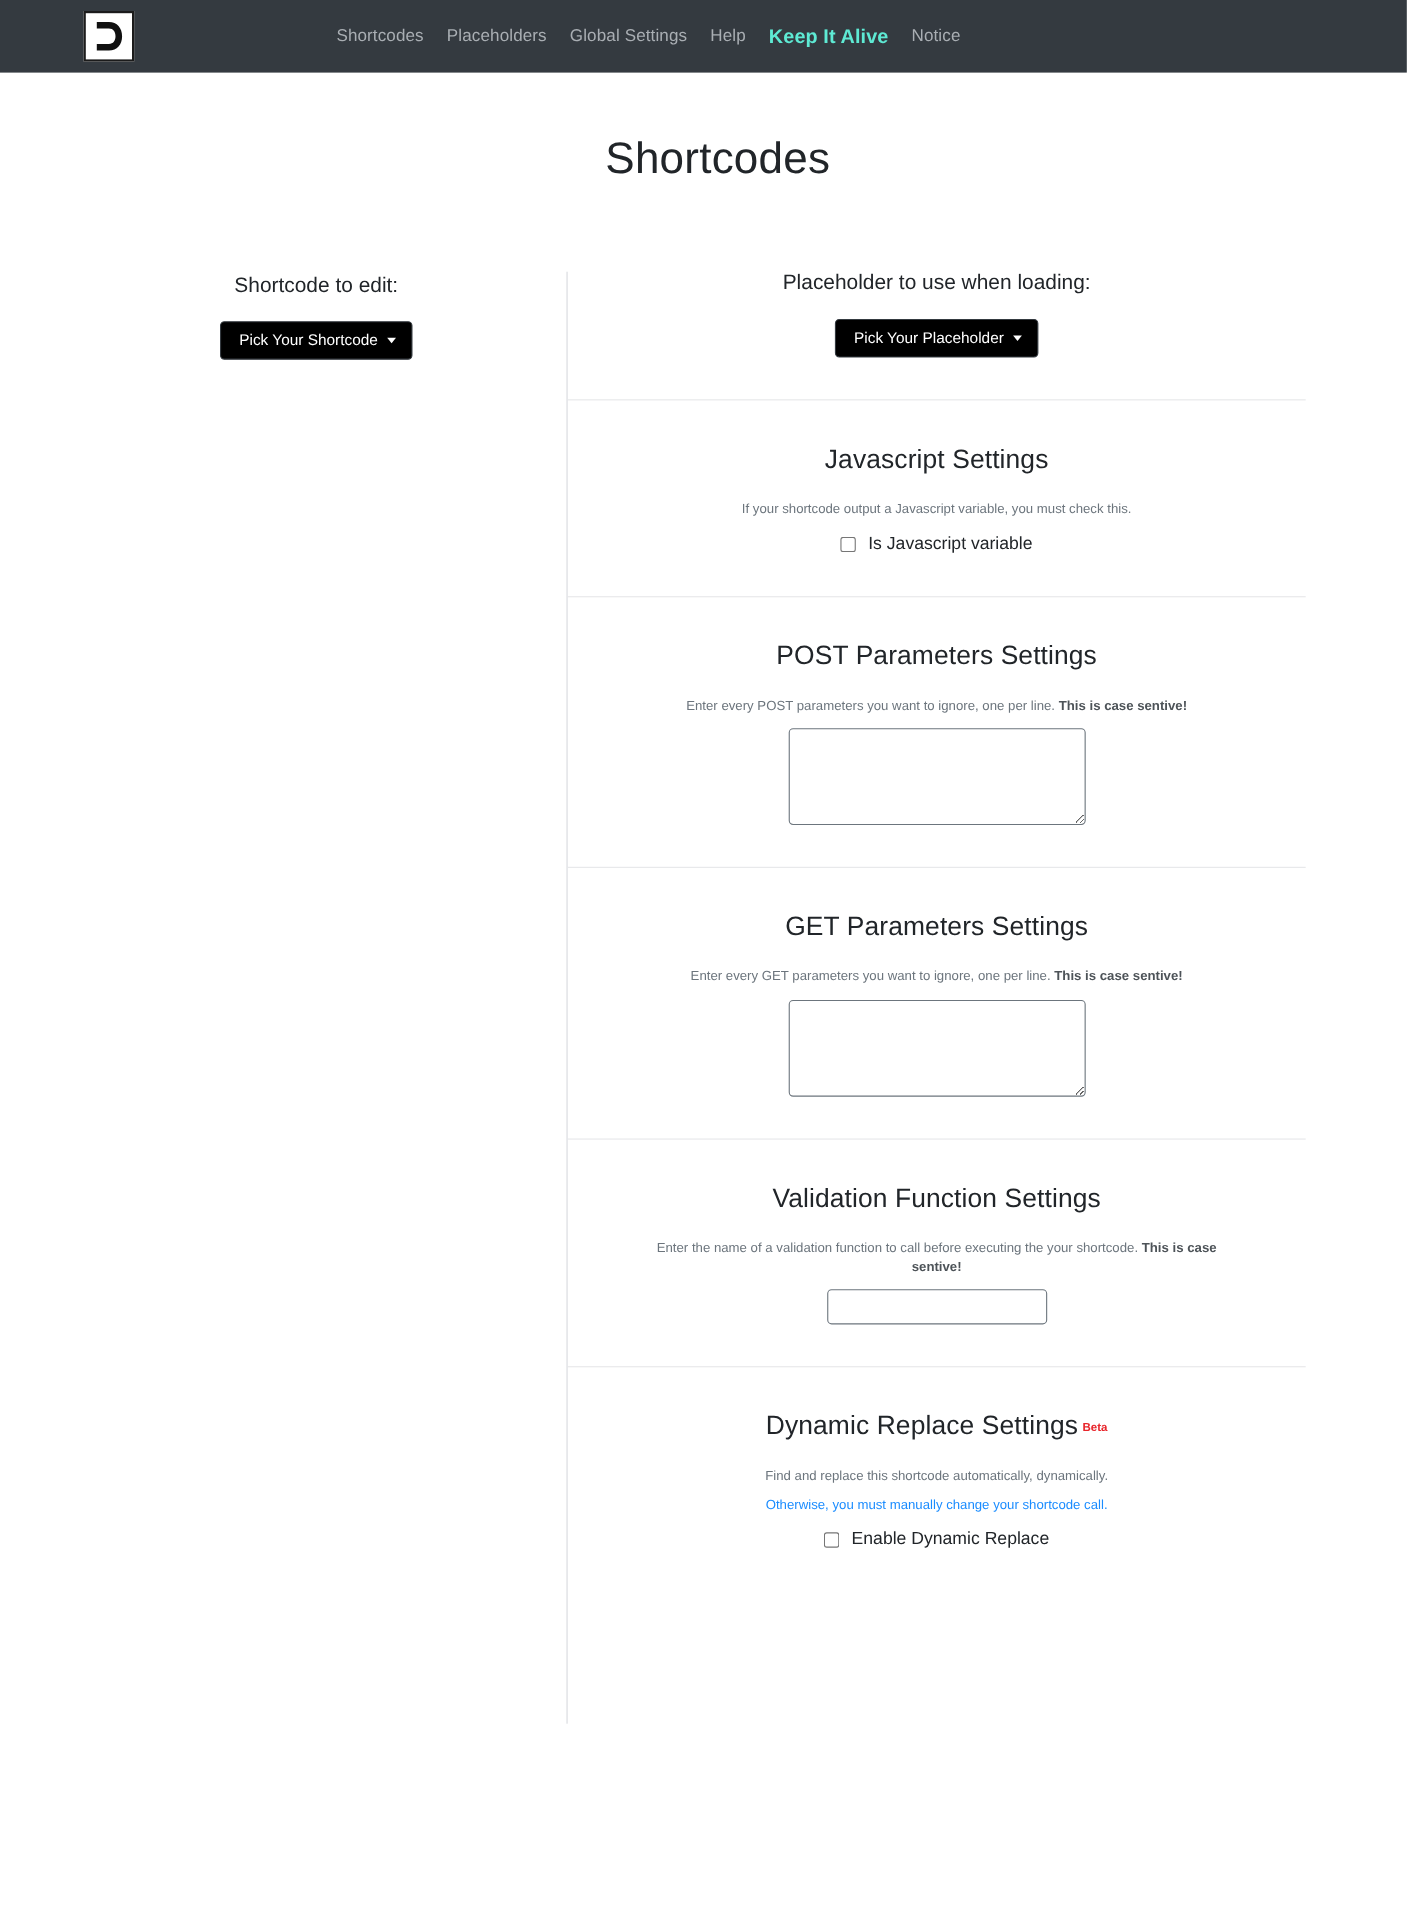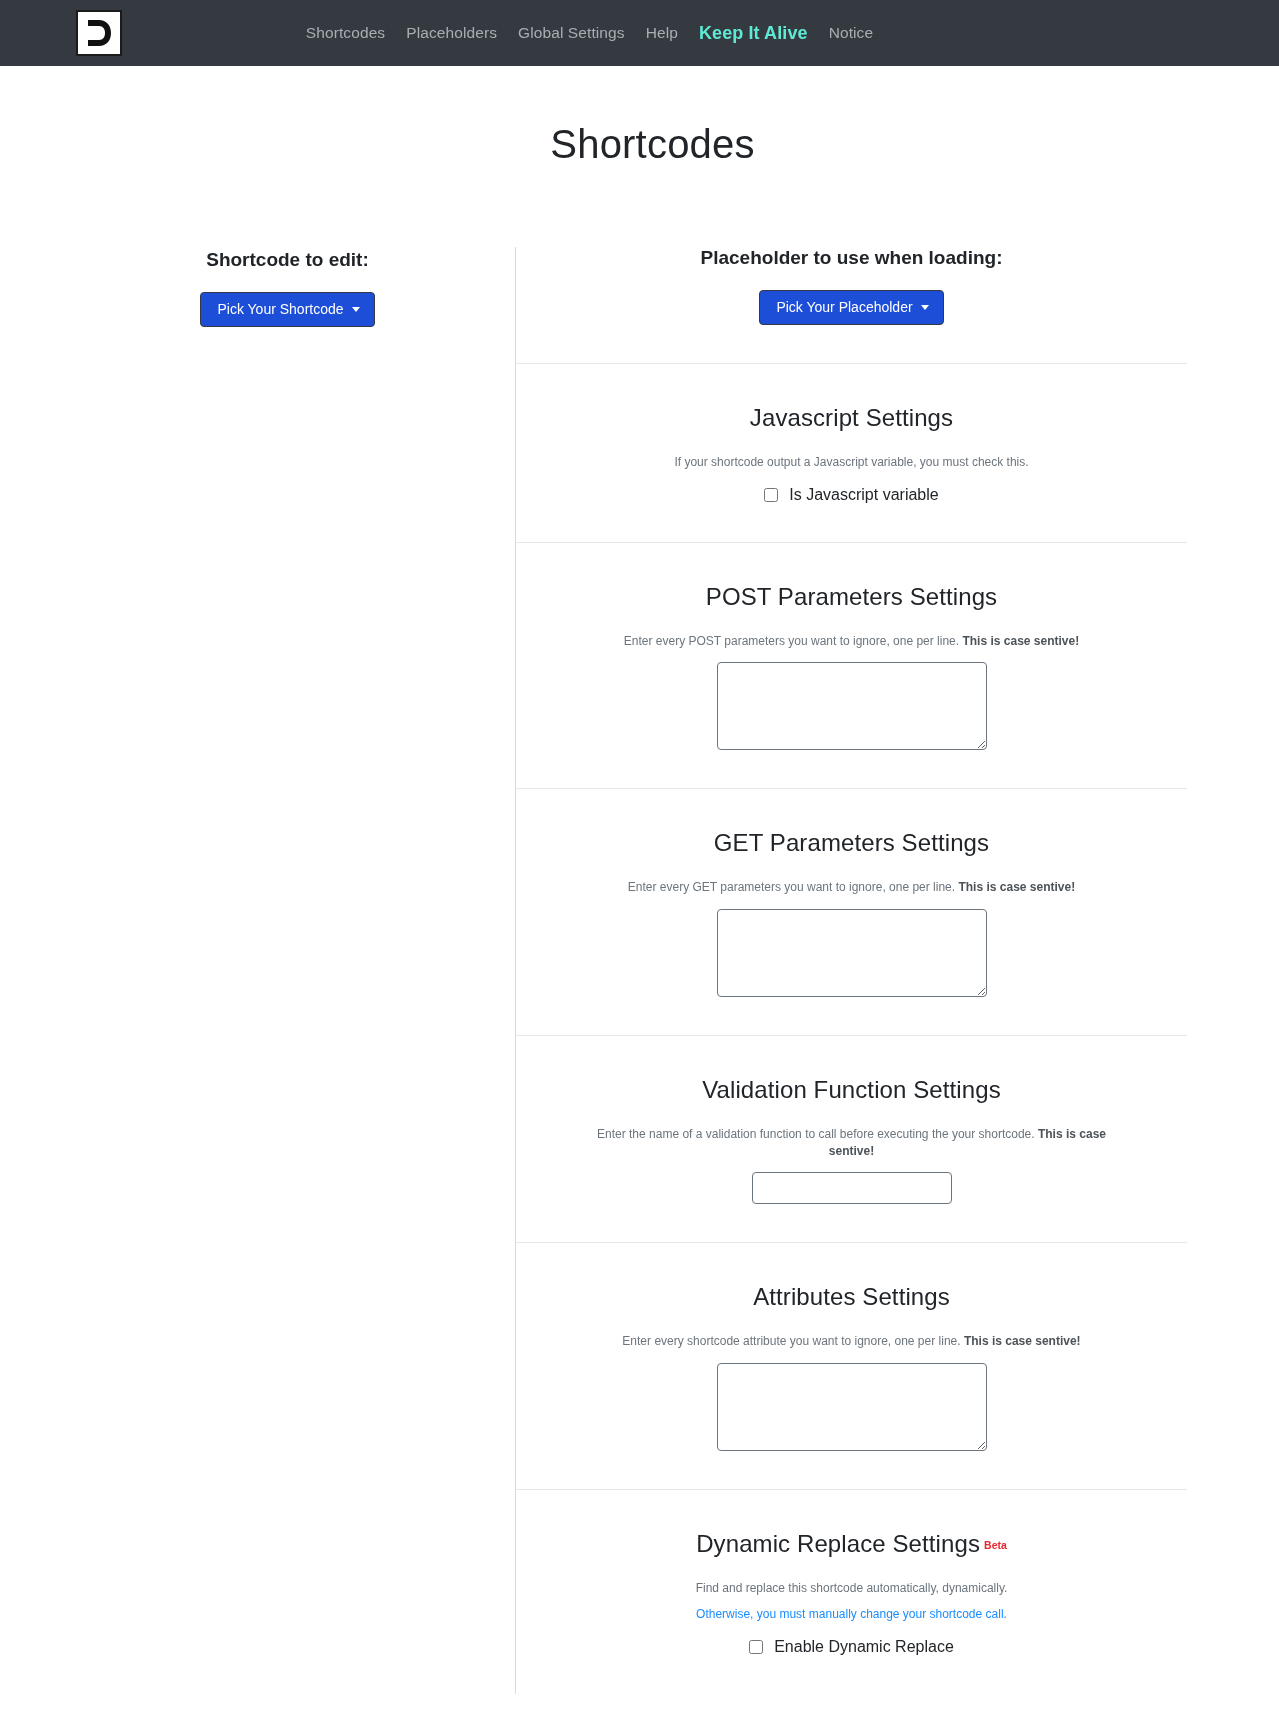--- a/index.html
+++ b/index.html
@@ -91,31 +91,31 @@
     flex: 1 1 auto;
     border-left: 1px solid #d8dade;
     padding: 0 32px 0 0;
     min-height: 1320px;
   }
 
   .col-label {
     text-align: center;
     font-size: 19px;
     color: #212529;
-    font-weight: 700;
+    font-weight: 400;
     margin-bottom: 21px;
   }
   .center { text-align: center; }
 
   
   .dropdown-btn {
     display: inline-flex;
     align-items: center;
     gap: 7px;
-    background: #1d4ed8;
+    background: #000000;
     color: #ffffff;
     border: 1px solid #343a40;
     border-radius: 4px;
     font-size: 14px;
     font-family: inherit;
     padding: 9px 14px 9px 16px;
     cursor: pointer;
     line-height: 1.1;
   }
   .caret {
@@ -280,25 +280,20 @@
       <p class="helper"><span>Enter every GET parameters you want to ignore, one per line. </span><b>This is case sentive!</b></p>
       <textarea class="box" placeholder="" style=""></textarea>
     </div>
 
     <div class="section">
       <h2>Validation Function Settings</h2>
       <p class="helper"><span>Enter the name of a validation function to call before executing the your shortcode. </span><b>This is case sentive!</b></p>
       <input type="text" class="text-box" placeholder="" style="">
     </div>
 
-    <div class="section">
-      <h2>Attributes Settings</h2>
-      <p class="helper"><span>Enter every shortcode attribute you want to ignore, one per line. </span><b>This is case sentive!</b></p>
-      <textarea class="box" placeholder="" style=""></textarea>
-    </div>
 
     <div class="section">
       <h2><span>Dynamic Replace Settings</span><span class="beta-badge">Beta</span></h2>
       <p class="helper">Find and replace this shortcode automatically, dynamically.</p>
       <p class="helper link-line">Otherwise, you must manually change your shortcode call.</p>
       <div class="check-row">
         <input type="checkbox" id="cb-dr" style="">
         <label for="cb-dr">Enable Dynamic Replace</label>
       </div>
     </div>

